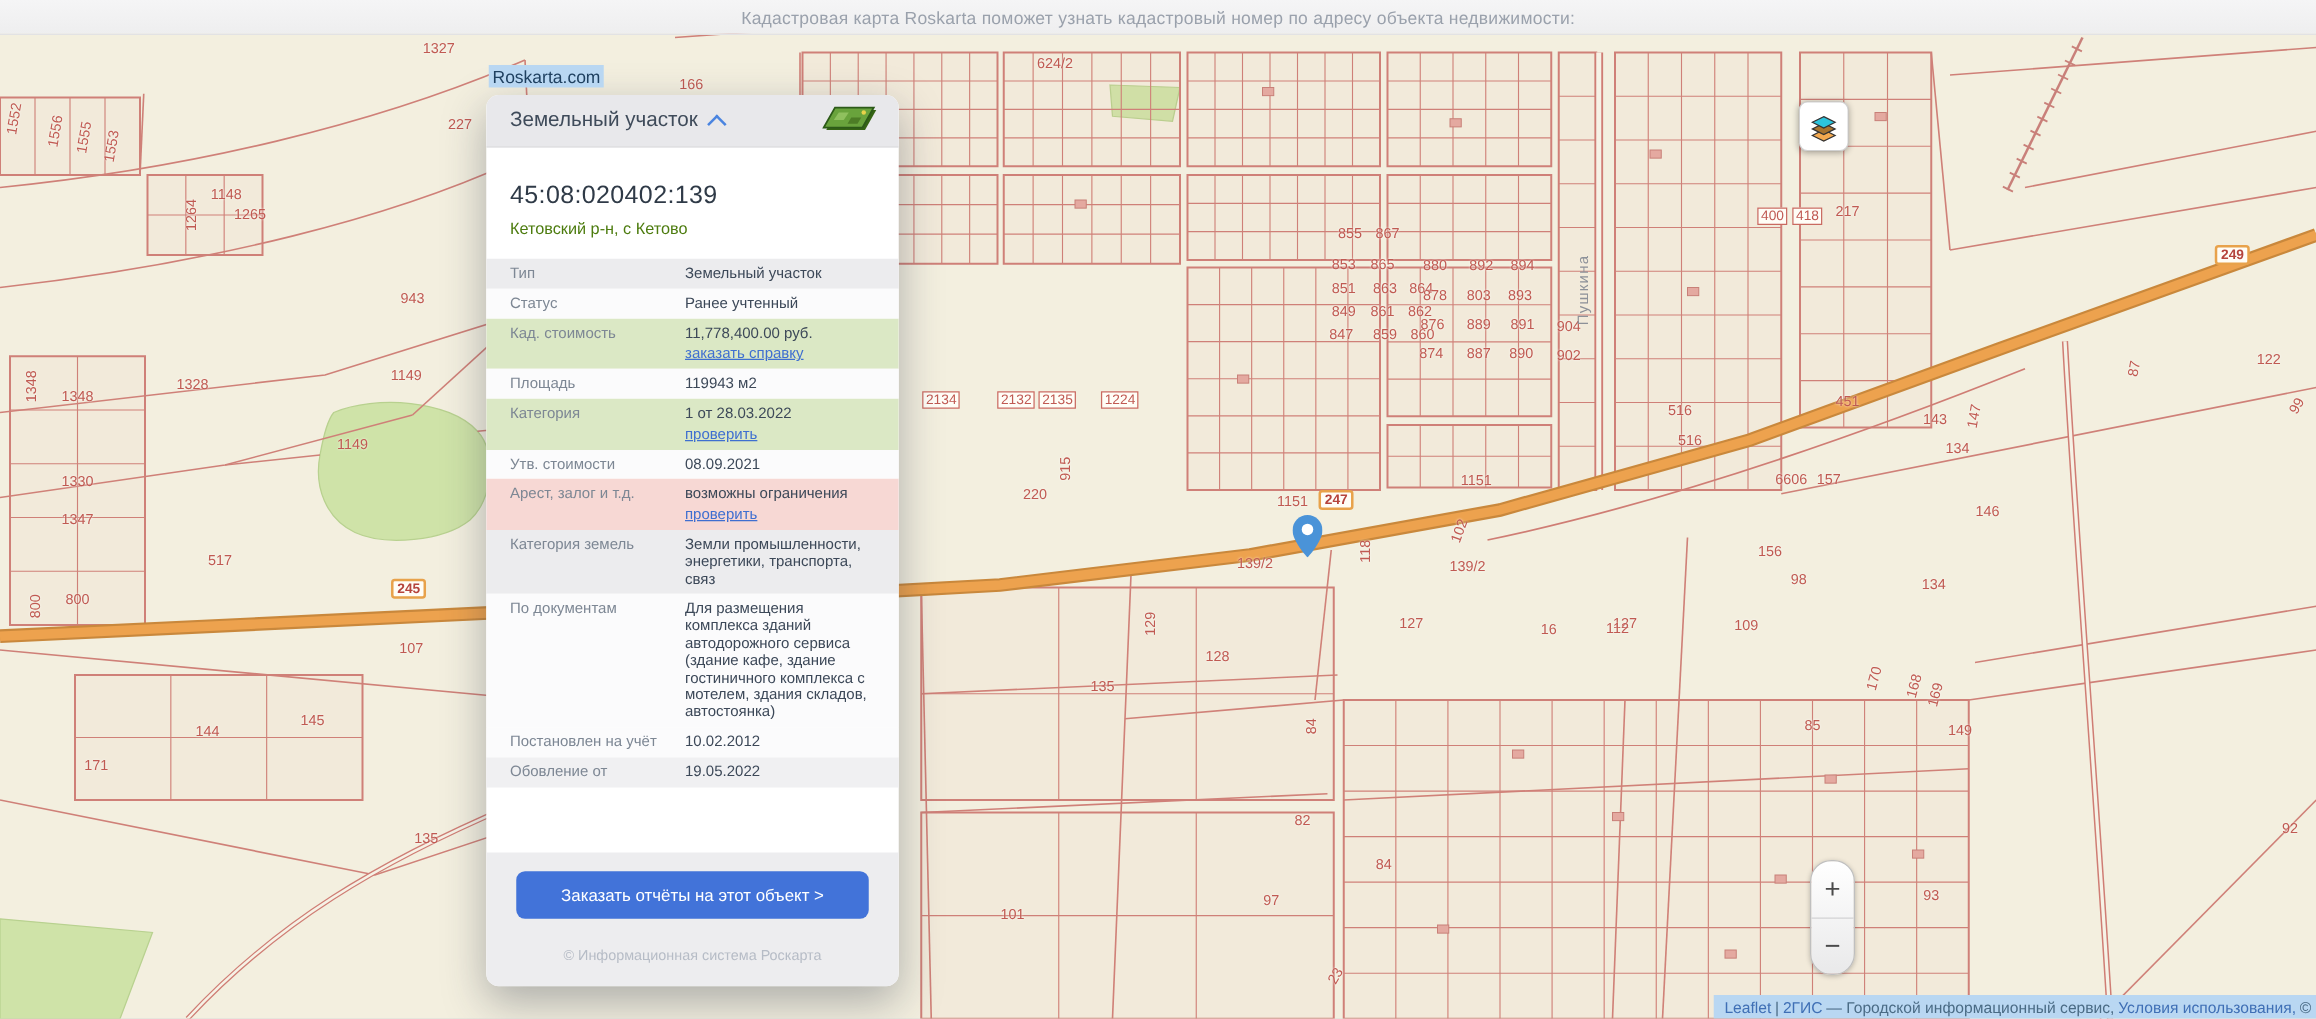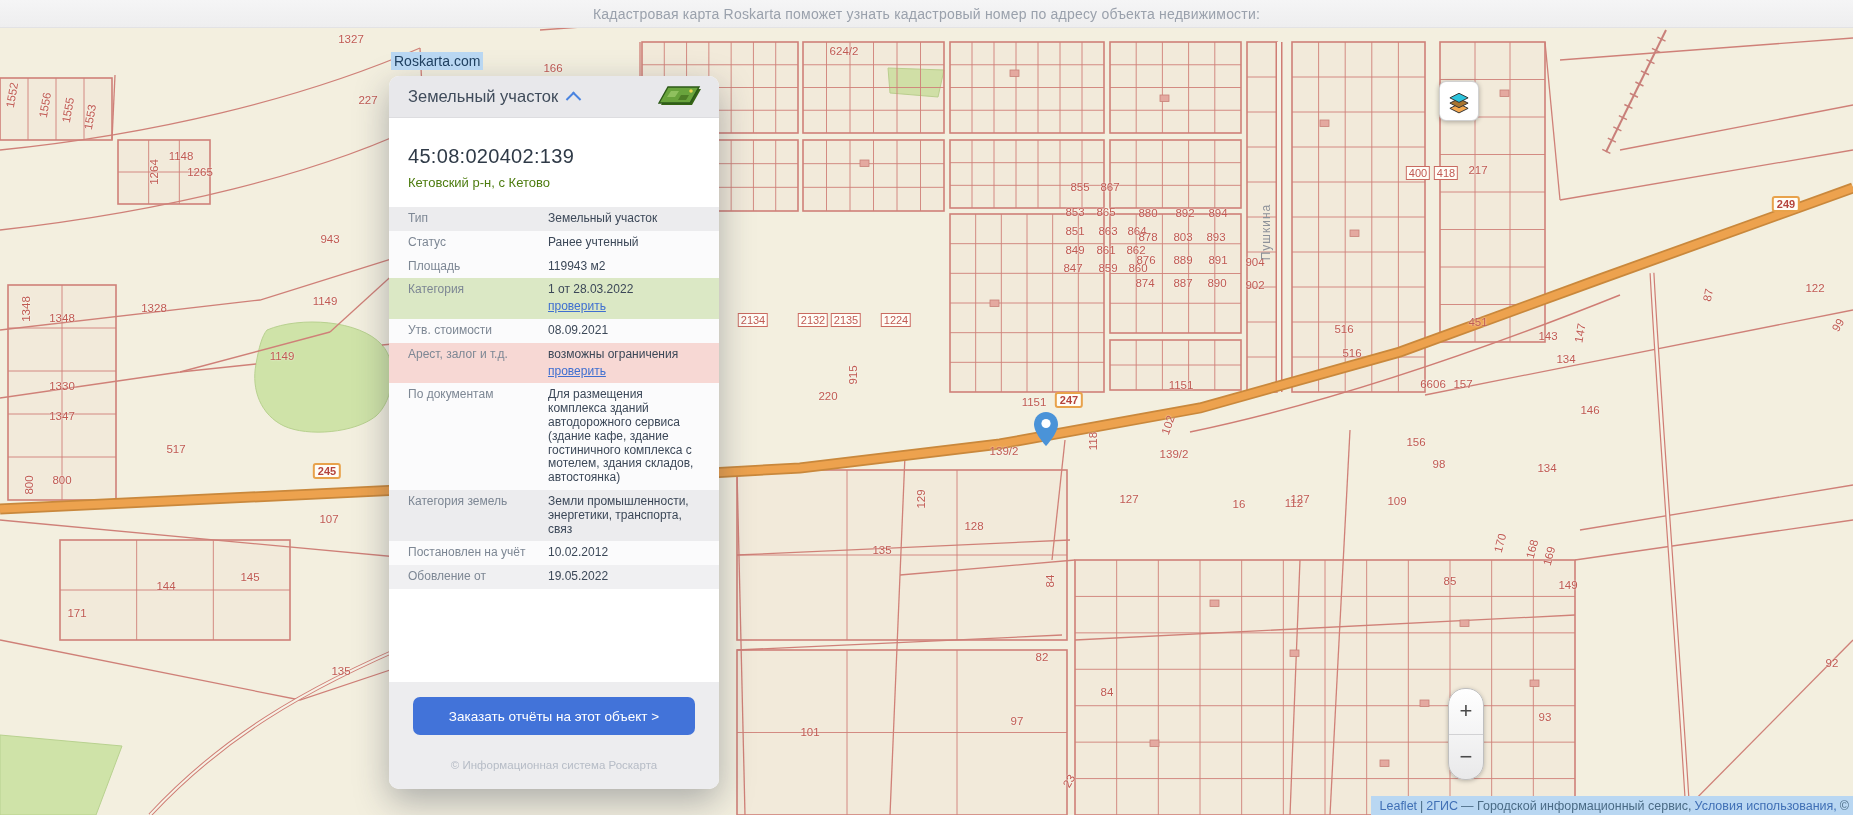--- a/index.html
+++ b/index.html
@@ -535,43 +535,47 @@
     </div>
     <div class="rows" id="rows">
         <div class="row bg-gray">
           <div class="lbl">Тип</div>
           <div class="val">Земельный участок</div>
         </div>
         <div class="row bg-white">
           <div class="lbl">Статус</div>
           <div class="val">Ранее учтенный</div>
         </div>
+        <div class="row bg-green">
+          <div class="lbl">Кад. стоимость</div>
+          <div class="val">11,778,400.00 руб.<br><a>заказать справку</a></div>
+        </div>
         <div class="row bg-white">
           <div class="lbl">Площадь</div>
           <div class="val">119943 м2</div>
         </div>
         <div class="row bg-green">
           <div class="lbl">Категория</div>
           <div class="val">1 от 28.03.2022<br><a>проверить</a></div>
         </div>
         <div class="row bg-white">
           <div class="lbl">Утв. стоимости</div>
           <div class="val">08.09.2021</div>
         </div>
         <div class="row bg-pink">
           <div class="lbl">Арест, залог и т.д.</div>
           <div class="val">возможны ограничения<br><a>проверить</a></div>
         </div>
+        <div class="row bg-gray">
+          <div class="lbl">Категория земель</div>
+          <div class="val">Земли промышленности, энергетики, транспорта, связ</div>
+        </div>
         <div class="row bg-white">
           <div class="lbl">По документам</div>
           <div class="val">Для размещения комплекса зданий автодорожного сервиса (здание кафе, здание гостиничного комплекса с мотелем, здания складов, автостоянка)</div>
-        </div>
-        <div class="row bg-gray">
-          <div class="lbl">Категория земель</div>
-          <div class="val">Земли промышленности, энергетики, транспорта, связ</div>
         </div>
         <div class="row bg-white">
           <div class="lbl">Постановлен на учёт</div>
           <div class="val">10.02.2012</div>
         </div>
         <div class="row bg-gray2">
           <div class="lbl">Обовление от</div>
           <div class="val">19.05.2022</div>
         </div>
       </div>

